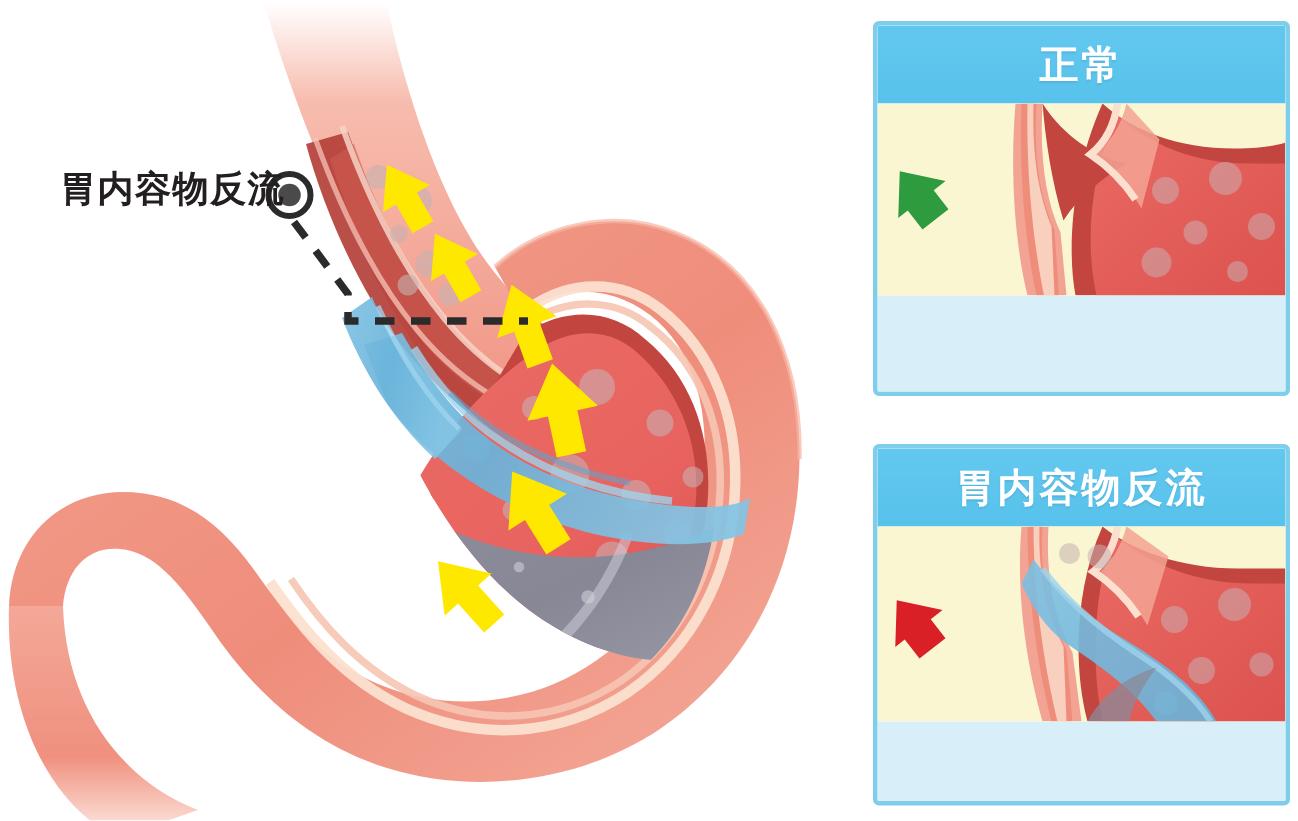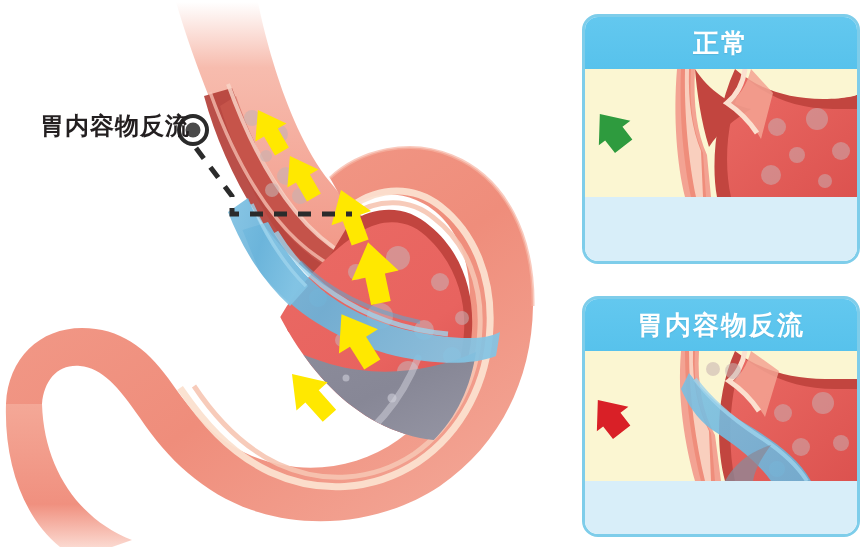--- a/index.html
+++ b/index.html
@@ -18,21 +18,21 @@
     position:absolute;left:40px;top:110px;
     font-size:24px;font-weight:bold;color:#231f20;
     letter-spacing:1px;white-space:nowrap;
     font-family:"Liberation Serif","DejaVu Serif",serif;
   }
 
   
   .panel{
     position:absolute;
     border:3px solid #7ecdea;
-    border-radius:16px;
+    border-radius:4px;
     overflow:hidden;
     box-sizing:border-box;
     background:#ffffff;
   }
   #panel-normal{left:582px;top:14px;width:278px;height:250px;}
   #panel-reflux{left:582px;top:296px;width:278px;height:241px;}
 
   .panel-header{
     height:52px;
     background:linear-gradient(180deg,#63c8ef 0%,#57c2ec 100%);

